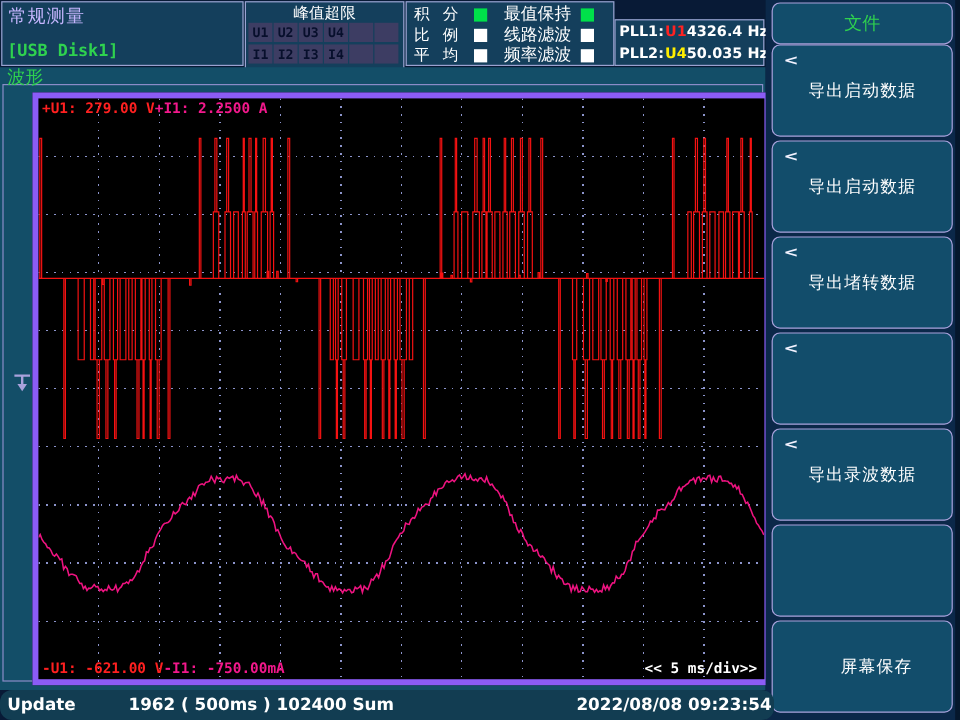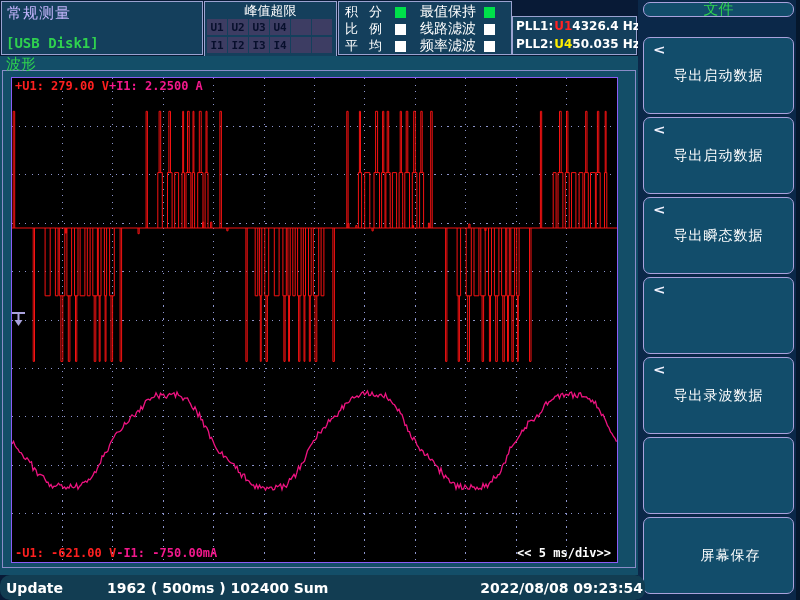--- a/index.html
+++ b/index.html
@@ -31,36 +31,36 @@
   .box-pll{left:512px;top:16px;width:125px;height:39px;border:1px solid #9aa2d0;}
   .pll-row{display:flex;align-items:center;height:18px;padding:0 3px;
     font-weight:bold;font-size:12px;color:#fff;white-space:nowrap;}
   .pll-src{margin-left:1px;width:22px;}
   .pll-val{flex:1;text-align:center;}
   
   .main{position:absolute;left:0;top:56px;width:638px;height:519px;background:#134e68;}
   .wave-tab{position:absolute;left:6px;top:-1px;color:#2fd24f;font-size:15px;z-index:3;}
   .wave-panel{position:absolute;left:2px;top:14px;width:634px;height:498px;
     border:1px solid #8a8cc8;box-sizing:border-box;}
-  .plot{position:absolute;left:8px;top:6px;width:605px;height:484px;background:#000;
-    border:1px solid #8b5cf6;overflow:hidden;}
+  .plot{position:absolute;left:24px;top:6px;width:605px;height:484px;background:#000;
+    border:5px solid #8b5cf6;overflow:hidden;}
   .plot svg{position:absolute;left:0;top:0;}
   .lbl{position:absolute;font-family:"DejaVu Sans Mono",monospace;font-weight:bold;font-size:12px;white-space:nowrap;z-index:2;}
   .lbl-top{left:3px;top:1px;}
   .lbl-bot{left:3px;bottom:2px;}
   .lbl-tb{right:6px;bottom:2px;color:#ffffff;}
   .u-col{color:#ff2020;}
   .i-col{color:#f3188c;}
   .trigger{position:absolute;left:7px;top:240px;z-index:2;}
   
   .sidebar{position:absolute;left:638px;top:0;width:162px;height:600px;background:#0b2849;}
   .sidebar:after{content:"";position:absolute;right:0;top:0;width:4px;height:100%;background:#05172c;}
   .sbox{position:absolute;left:5px;width:151px;background:#124d6b;border:1px solid #a9a2dc;
     border-radius:7px;box-sizing:border-box;display:flex;align-items:center;justify-content:center;}
-  .sb-file{top:2px;height:15px;color:#2fd24f;font-size:15px;text-align:right;}
+  .sb-file{top:2px;height:35px;color:#2fd24f;font-size:15px;text-align:right;}
   .sb-btn{height:77px;color:#ffffff;font-size:14px;letter-spacing:1px;text-align:center;}
   .sb-arrow{position:absolute;left:9px;top:3px;color:#f2f2ff;font-weight:bold;font-size:15px;
     transform:scaleY(0.8);}
   
   .statusbar{position:absolute;left:0;top:575px;width:645px;height:25px;background:#123d52;
     display:flex;align-items:center;color:#fff;font-weight:bold;font-size:14px;white-space:nowrap;border-radius:10px;}
   .st-update{margin-left:6px;}
   .st-counter{margin-left:44px;}
   .st-datetime{margin-left:auto;margin-right:2px;}
 </style>
@@ -150,21 +150,21 @@
 <div class="sbox sb-btn" style="top: 37px;">
       <span class="sb-arrow">&lt;</span>
       <span>导出启动数据</span>
     </div>
     <div class="sbox sb-btn" style="top: 117px;">
       <span class="sb-arrow">&lt;</span>
       <span>导出启动数据</span>
     </div>
     <div class="sbox sb-btn" style="top: 197px;">
       <span class="sb-arrow">&lt;</span>
-      <span>导出瞬态数据</span>
+      <span>导出堵转数据</span>
     </div>
     <div class="sbox sb-btn" style="top: 277px;">
       <span class="sb-arrow">&lt;</span>
     </div>
     <div class="sbox sb-btn" style="top: 357px;">
       <span class="sb-arrow">&lt;</span>
       <span>导出录波数据</span>
     </div>
     <div class="sbox sb-btn" style="top: 437px;">
       <span></span>

